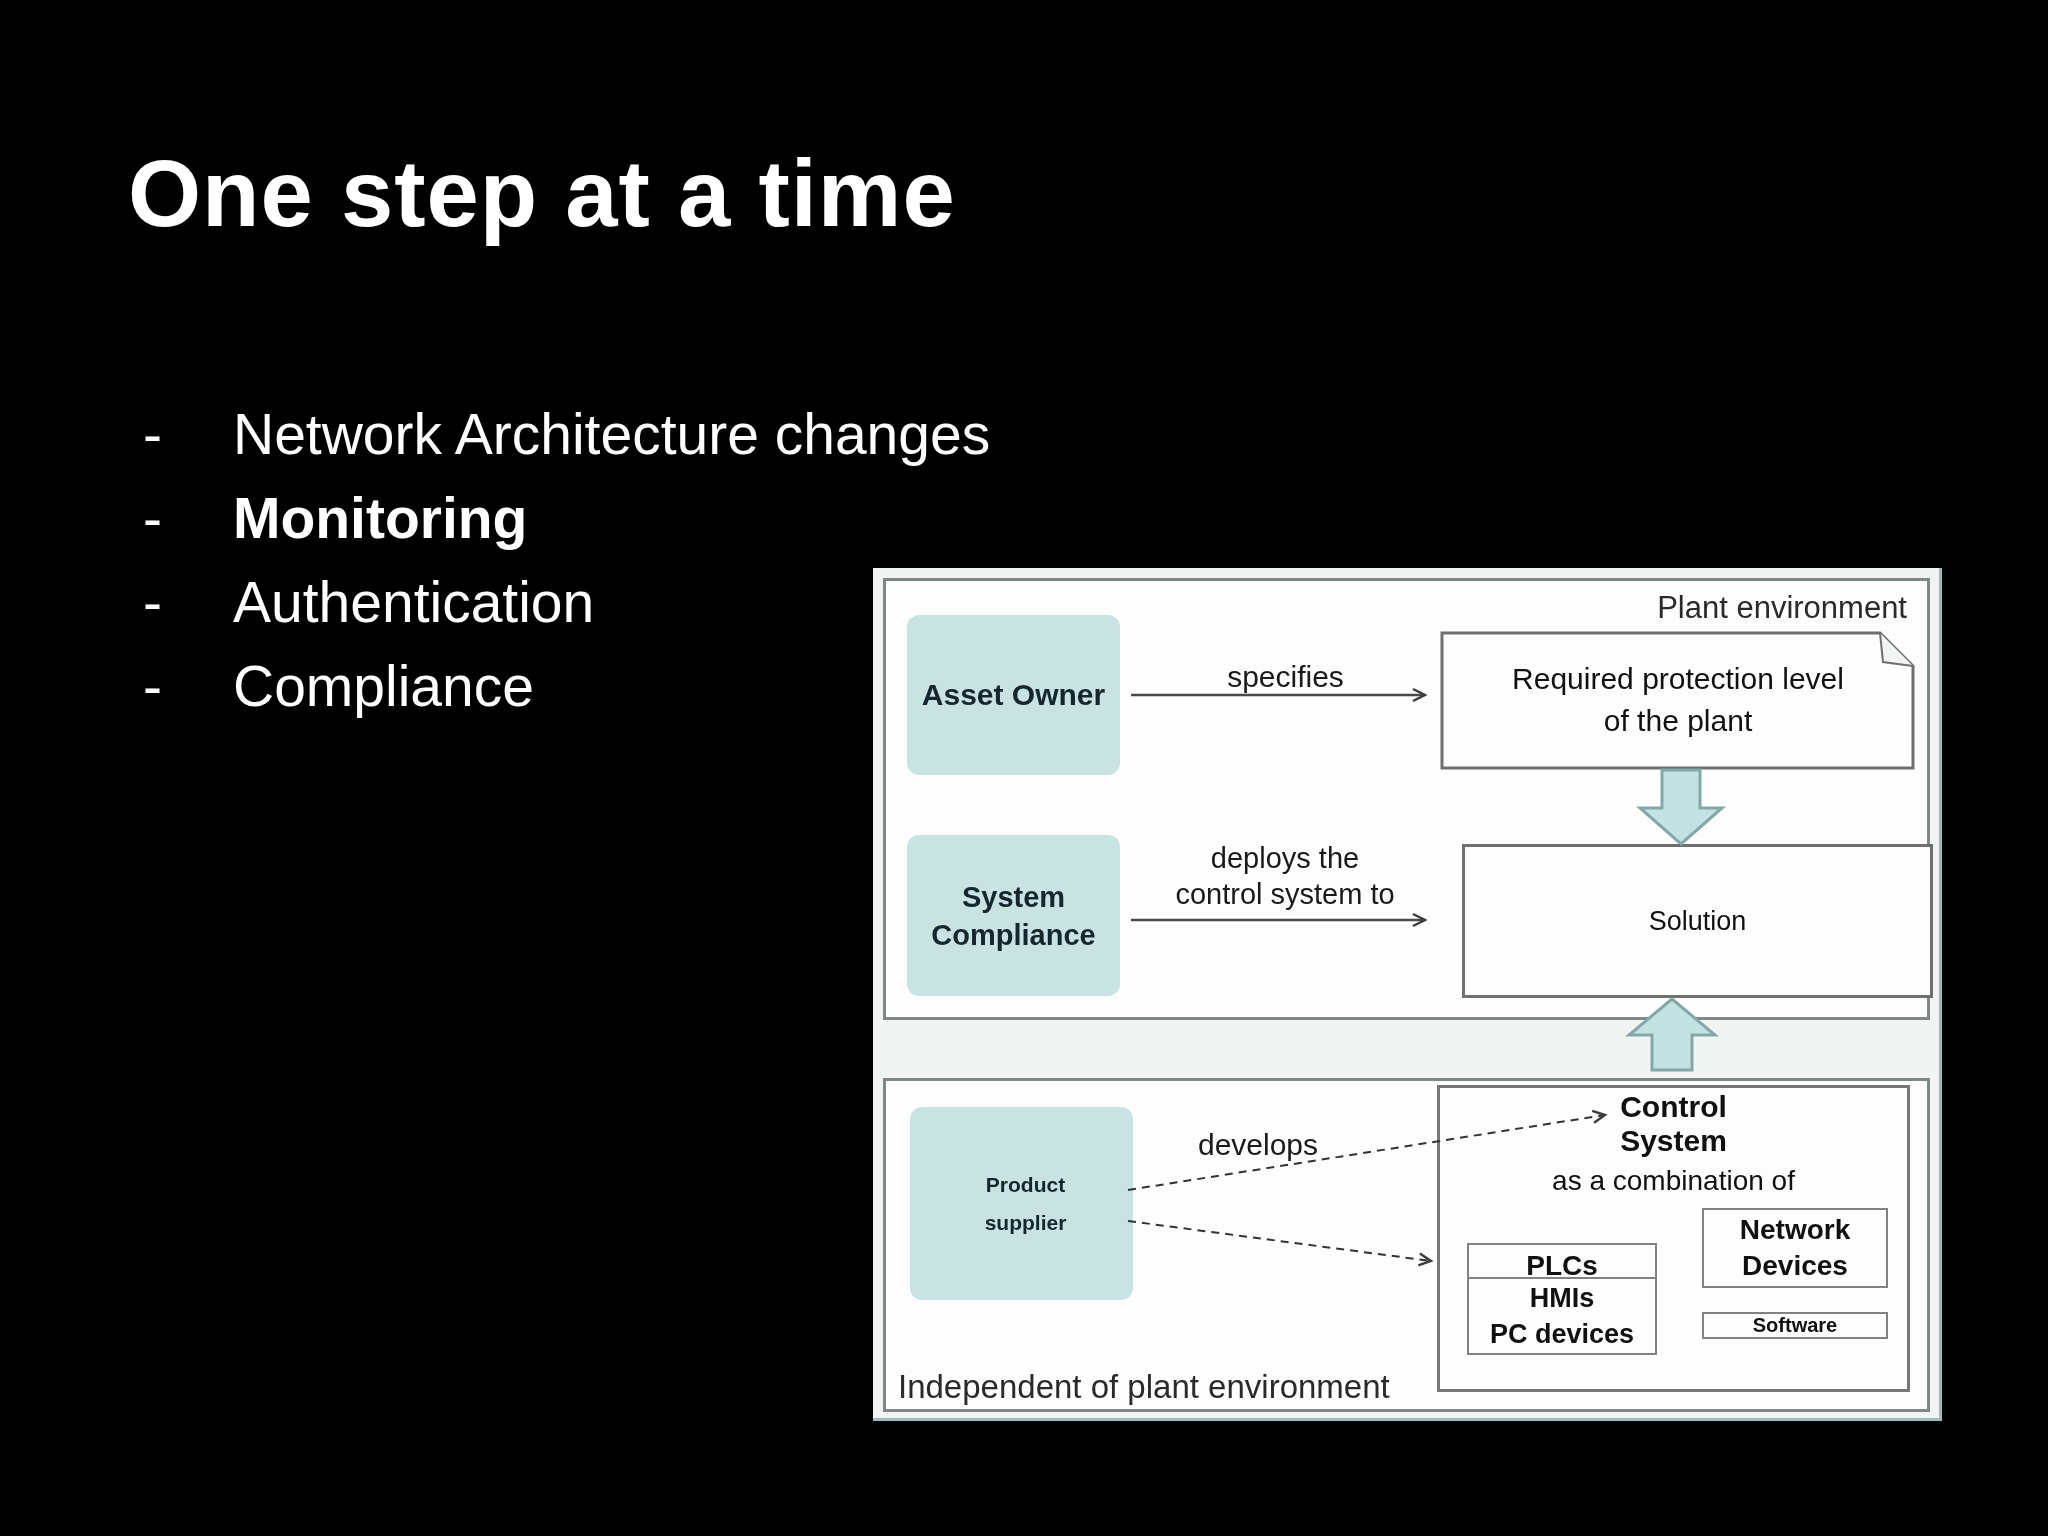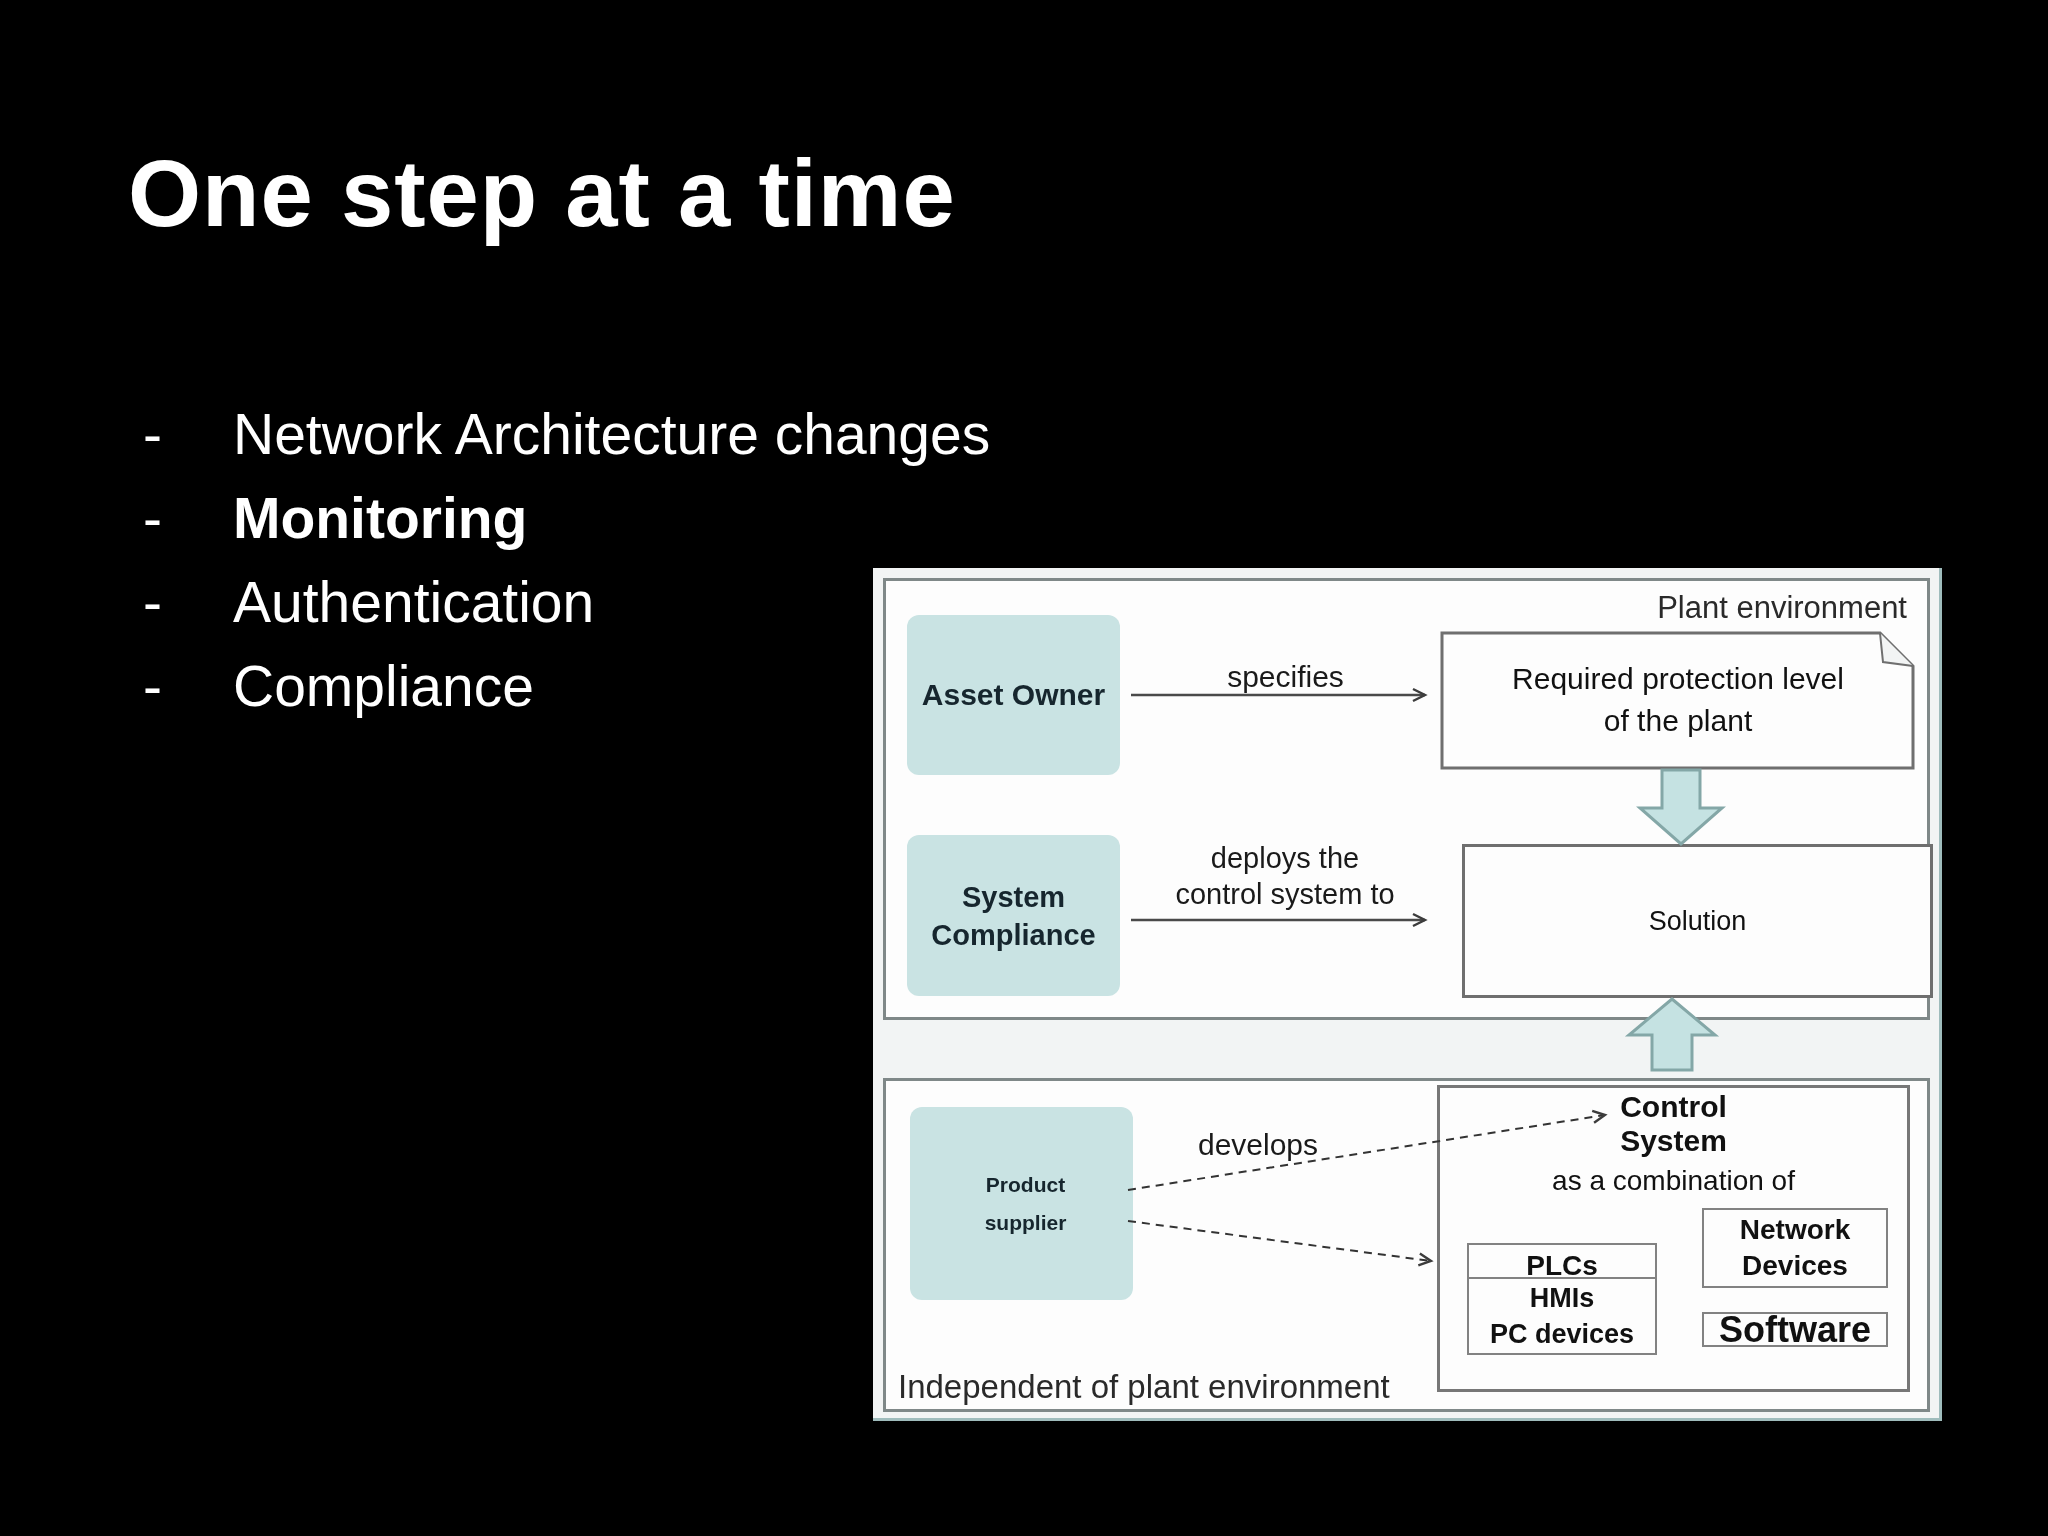--- a/index.html
+++ b/index.html
@@ -35,21 +35,21 @@
   .actor-supplier{left:37px;top:539px;width:215px;height:193px;font-size:21px;padding-left:8px;}
 
   .white-box{position:absolute;background:#fdfdfd;border:3px solid #6f6f6f;box-sizing:border-box;
              display:flex;flex-direction:column;align-items:center;justify-content:center;
              text-align:center;color:#111;}
   .box-solution{left:569px;top:276px;width:471px;height:154px;font-weight:400;font-size:27px;margin-left:20px;}
   .box-inner{left:564px;top:517px;width:473px;height:307px;border-color:#777;justify-content:flex-start;}
   .box-plcs{left:594px;top:675px;width:190px;height:46px;font-weight:700;font-size:28px;border-width:2px;border-color:#828282;}
   .box-hmis{left:594px;top:709px;width:190px;height:78px;font-weight:700;font-size:27px;line-height:36px;border-width:2px;border-color:#828282;}
   .box-network{left:829px;top:640px;width:186px;height:80px;font-weight:700;font-size:28px;line-height:36px;border-width:2px;border-color:#828282;}
-  .box-software{left:829px;top:744px;width:186px;height:35px;font-weight:700;font-size:36px;border-width:2px;border-color:#828282;}
+  .box-software{left:829px;top:744px;width:186px;height:27px;font-weight:700;font-size:20px;border-width:2px;border-color:#828282;}
 
   .required-text{position:absolute;left:575px;top:90px;width:460px;text-align:center;
                  font-size:30px;line-height:42px;color:#111;}
   .inner-title{position:absolute;left:564px;top:522px;width:473px;text-align:center;
                font-size:30px;line-height:34px;color:#111;}
   .inner-title .bold-line{font-weight:700;}
   .inner-title .sub{font-weight:400;font-size:28px;margin-top:6px;}
 
   .arrow-label{position:absolute;text-align:center;font-size:30px;color:#1a1a1a;}
   .label-specifies{left:270px;top:92px;width:285px;}

